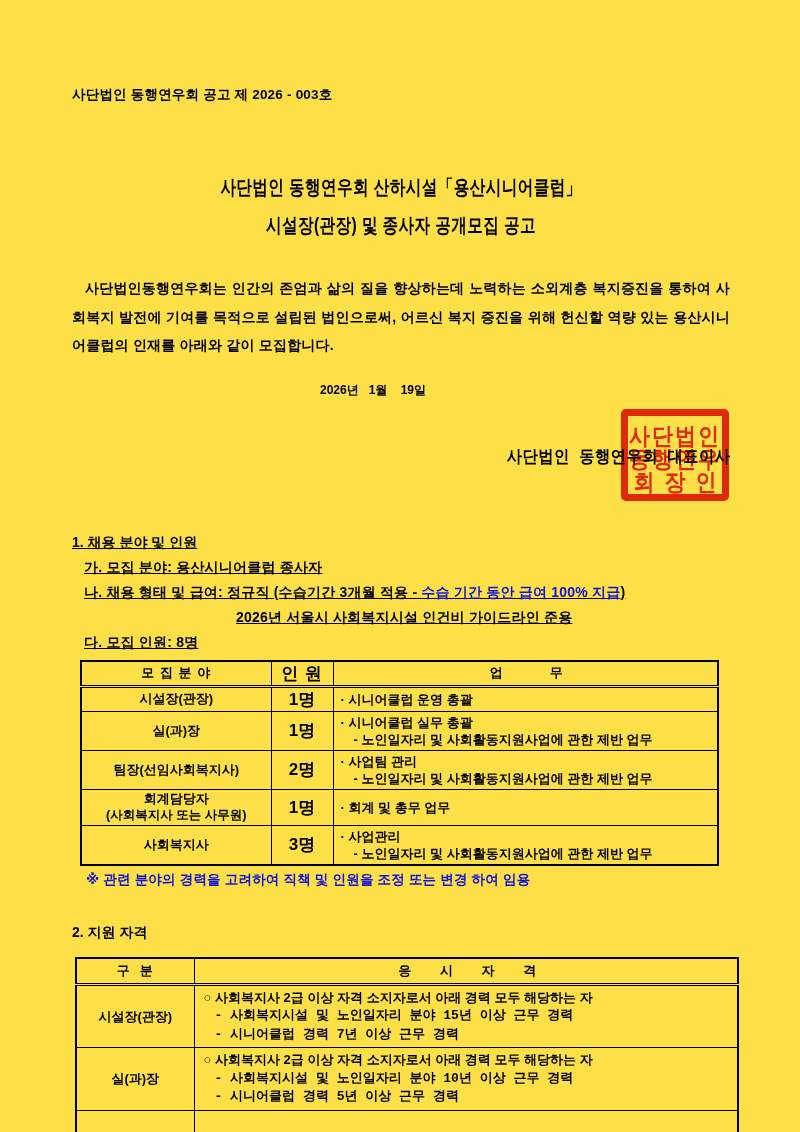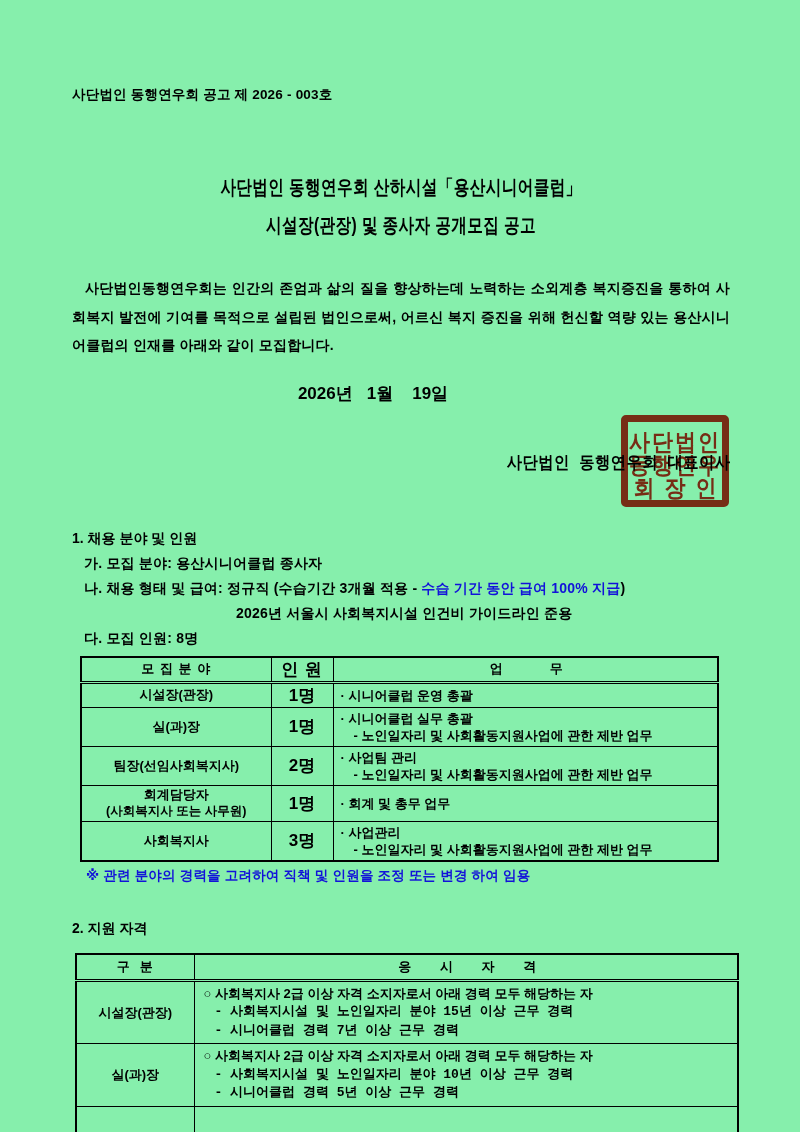--- a/index.html
+++ b/index.html
@@ -4,57 +4,57 @@
 <style>
   :root{ --blue:#1212d9; --red:#e0301e; }
   *{ margin:0; padding:0; box-sizing:border-box; }
   html,body{ background:#fff; }
   body{
     font-family:"Liberation Sans","DejaVu Sans",sans-serif;
     font-weight:700; color:#000;
   }
   .page{
     position:relative; width:800px; height:1132px; margin:0 auto;
-    background:#86efac; overflow:hidden;
+    background:#fde047; overflow:hidden;
     padding:86px 70px 0 72px;
   }
   .notice-no{ font-size:13.5px; letter-spacing:0.2px; }
   .doc-title{
     margin-top:64px; text-align:center; font-size:20px; line-height:38px;
     letter-spacing:0.5px; transform:scaleX(0.78); transform-origin:center;
     white-space:nowrap;
   }
   .intro{
     margin-top:30px; font-size:14px; line-height:28.5px;
     text-align:justify; text-indent:13px; letter-spacing:0.2px;
   }
   .date-line{
     margin-top:22px; text-align:center; padding-right:56px;
-    font-size:17px; white-space:pre;
+    font-size:12px; white-space:pre;
   }
   .sig-area{ position:relative; height:112px; margin-top:2px; }
   .sig-text{
     position:absolute; top:44px; right:0px; z-index:1;
     font-size:17px; white-space:pre; letter-spacing:0.5px;
     transform:scaleX(0.9); transform-origin:right center;
   }
   .seal{
     position:absolute; top:8px; right:1px; z-index:2;
     width:108px; height:92px; border:7px solid var(--red);
     border-radius:5px; mix-blend-mode:multiply; background:transparent;
     display:flex; flex-direction:column; justify-content:flex-end;
     align-items:center; padding:1px 2px;
   }
   .seal .srow{
     color:var(--red); font-weight:900; font-size:21px; line-height:23px;
     letter-spacing:2px; white-space:nowrap; transform:scaleY(1.12);
   }
   .seal .srow.wide{ letter-spacing:10px; padding-left:10px; }
   .sec-heading{ font-size:14px; line-height:26px; }
-  .sec1{ margin-top:6px; }
+  .sec1{ margin-top:16px;text-decoration:underline; }
   .sub-item{ font-size:14px; line-height:25px; margin-left:12px; letter-spacing:0.2px; }
   .sub-item .blue{ color:var(--blue); }
   .guideline{ margin-left:164px; }
   table{ border-collapse:collapse; border:2px solid #000; table-layout:fixed; }
   th,td{ border:1px solid #000; }
   thead th{
     border-bottom:3px double #000; font-size:13.5px; font-weight:700;
     white-space:pre; text-align:center; letter-spacing:1px;
   }
   .t1{ width:637px; margin:5px 17px 0 8px; }

